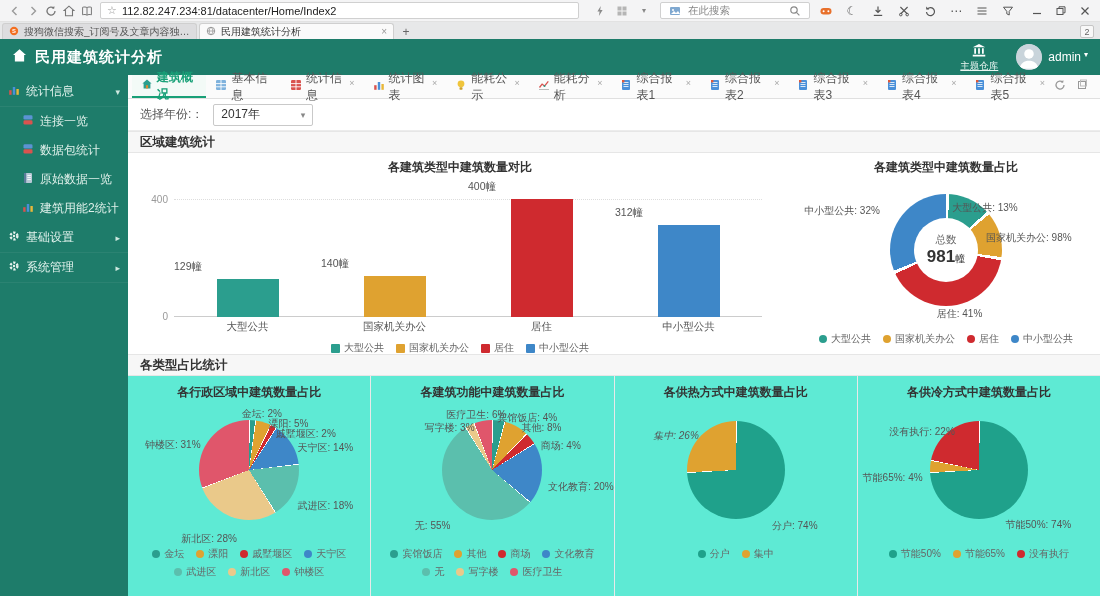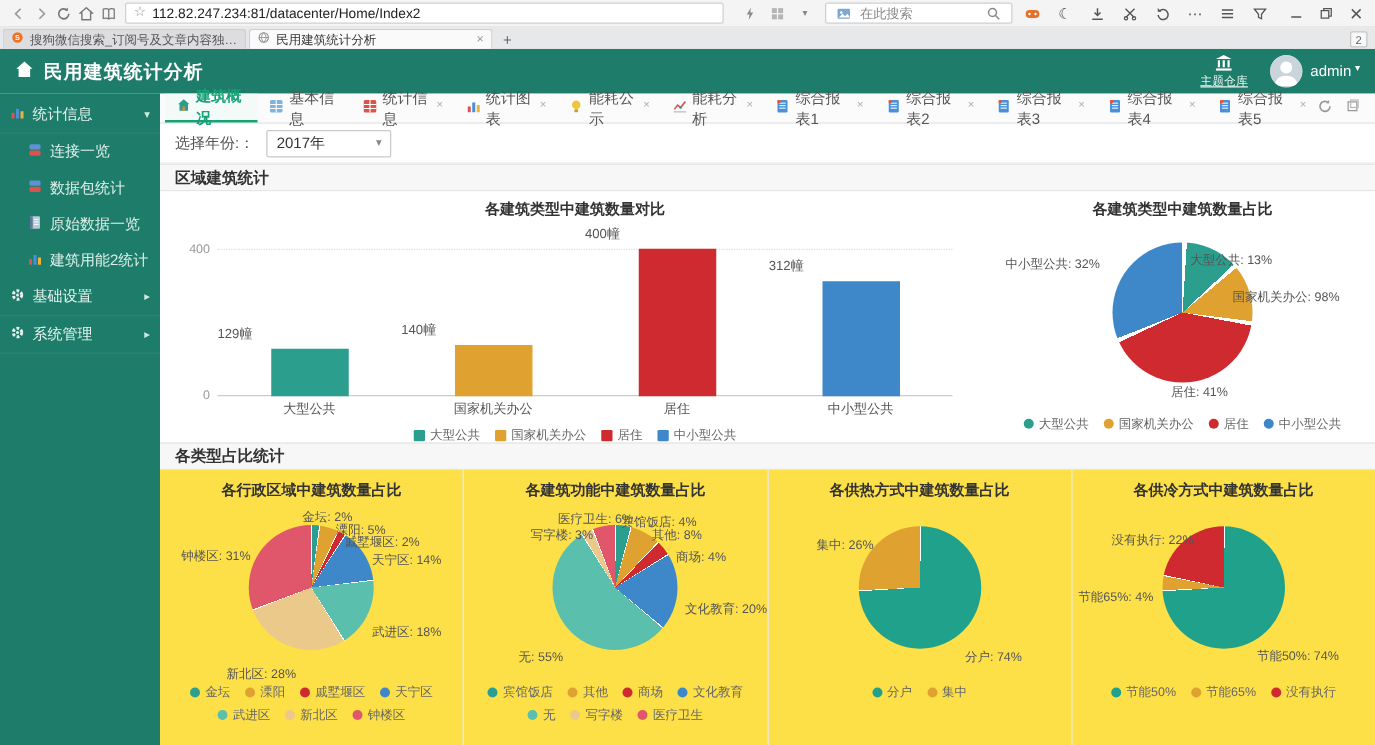--- a/index.html
+++ b/index.html
@@ -51,21 +51,21 @@
 
   
   .toolbar { height:32px; background:#fff; display:flex; align-items:center; padding:0 12px; gap:10px; border-bottom:1px solid #ececec; }
   .ylabel { font-size:12px; color:#555; }
   .yselect { width:100px; height:22px; border:1px solid #c9c9c9; border-radius:2px; background:#fff; display:flex; align-items:center; padding:0 7px; font-size:12px; color:#333; }
   .yselect .cap { margin-left:auto; color:#888; font-size:9px; }
 
   
   .sechead { height:22px; background:#f7f7f7; border-top:1px solid #e6e6e6; border-bottom:1px solid #e6e6e6; display:flex; align-items:center; padding:0 12px; font-size:12.5px; font-weight:bold; color:#333; }
   .card1 { height:201px; background:#fff; display:flex; }
-  .card2 { flex:1; background:#fde047; display:flex; min-height:0;justify-content:space-between; }
+  .card2 { flex:1; background:#5eead4; display:flex; min-height:0;justify-content:space-between; }
   .barbox { flex:1; position:relative; padding-top:6px; }
   .donutbox { width:308px; position:relative; padding-top:6px; }
   .ctitle { text-align:center; font-size:12px; font-weight:bold; color:#333; height:16px; }
 
   
   .plot { position:relative; height:118px; margin:24px 30px 0 46px; }
   .gline { position:absolute; left:0; right:0; top:0; border-top:1px dotted #ddd; }
   .axis  { position:absolute; left:0; right:0; bottom:0; border-bottom:1px solid #ccc; }
   .ytick { position:absolute; font-size:10px; color:#999; left:-26px; width:20px; text-align:right; }
   .slots { position:absolute; inset:0; display:flex; }
@@ -501,20 +501,24 @@
               <span class="litem">
                 <span class="lmark square" style="background:#3e87c8"></span>
       <span>中小型公共</span>
               </span>
             </div>
           </div>
         <div class="donutbox">
             <div class="ctitle">各建筑类型中建筑数量占比</div>
             <div class="piewrap" style="height: 150px;">
               <div class="pie" style="width: 112px; height: 112px; top: 19px; background: conic-gradient(rgb(255, 255, 255) 0%, rgb(255, 255, 255) 1%, rgb(43, 158, 142) 1%, rgb(43, 158, 142) 13%, rgb(255, 255, 255) 13%, rgb(255, 255, 255) 14%, rgb(223, 162, 48) 14%, rgb(223, 162, 48) 27%, rgb(255, 255, 255) 27%, rgb(255, 255, 255) 28%, rgb(207, 42, 47) 28%, rgb(207, 42, 47) 68%, rgb(255, 255, 255) 68%, rgb(255, 255, 255) 69%, rgb(62, 135, 200) 69%, rgb(62, 135, 200) 100%);"></div>
+              <div class="hole" style="width: 64px; height: 64px; left: 50%; top: 43px; transform: translateX(-50%);">
+                <span class="h1">总数</span>
+      <span class="h2"><b>981</b><span class="u">幢</span></span>
+              </div>
               <div class="callout" style="left: 52%; top: 17%;">大型公共: 13%</div>
               <div class="callout" style="left: 63%; top: 37%;">国家机关办公: 98%</div>
               <div class="callout" style="left: 47%; top: 88%;">居住: 41%</div>
               <div class="callout" style="left: 4%; top: 19%;">中小型公共: 32%</div>
             </div>
             <div class="legend">
               <span class="litem">
                 <span class="lmark circle" style="background:#2b9e8e"></span>
       <span>大型公共</span>
               </span>
@@ -620,21 +624,21 @@
                 <span class="lmark circle" style="background:#e0566b"></span>
       <span>医疗卫生</span>
               </span>
             </div>
           </div>
         <div class="panel">
             <div class="ctitle">各供热方式中建筑数量占比</div>
             <div class="piewrap" style="height: 140px;">
               <div class="pie" style="width: 98px; height: 98px; top: 21px; background: conic-gradient(rgb(255, 255, 255) 0%, rgb(255, 255, 255) 0.3%, rgb(31, 161, 139) 0.3%, rgb(31, 161, 139) 74%, rgb(255, 255, 255) 74%, rgb(255, 255, 255) 74.3%, rgb(223, 162, 48) 74.3%, rgb(223, 162, 48) 100%);"></div>
               <div class="callout" style="left: 65%; top: 85%;">分户: 74%</div>
-              <div class="callout" style="left: 16%; top: 21%;">集中: 26%</div>
+              <div class="callout" style="left: 16%; top: 21%; font-style: italic;">集中: 26%</div>
             </div>
             <div class="legend">
               <span class="litem">
                 <span class="lmark circle" style="background:#1fa18b"></span>
       <span>分户</span>
               </span>
               <span class="litem">
                 <span class="lmark circle" style="background:#dfa230"></span>
       <span>集中</span>
               </span>

